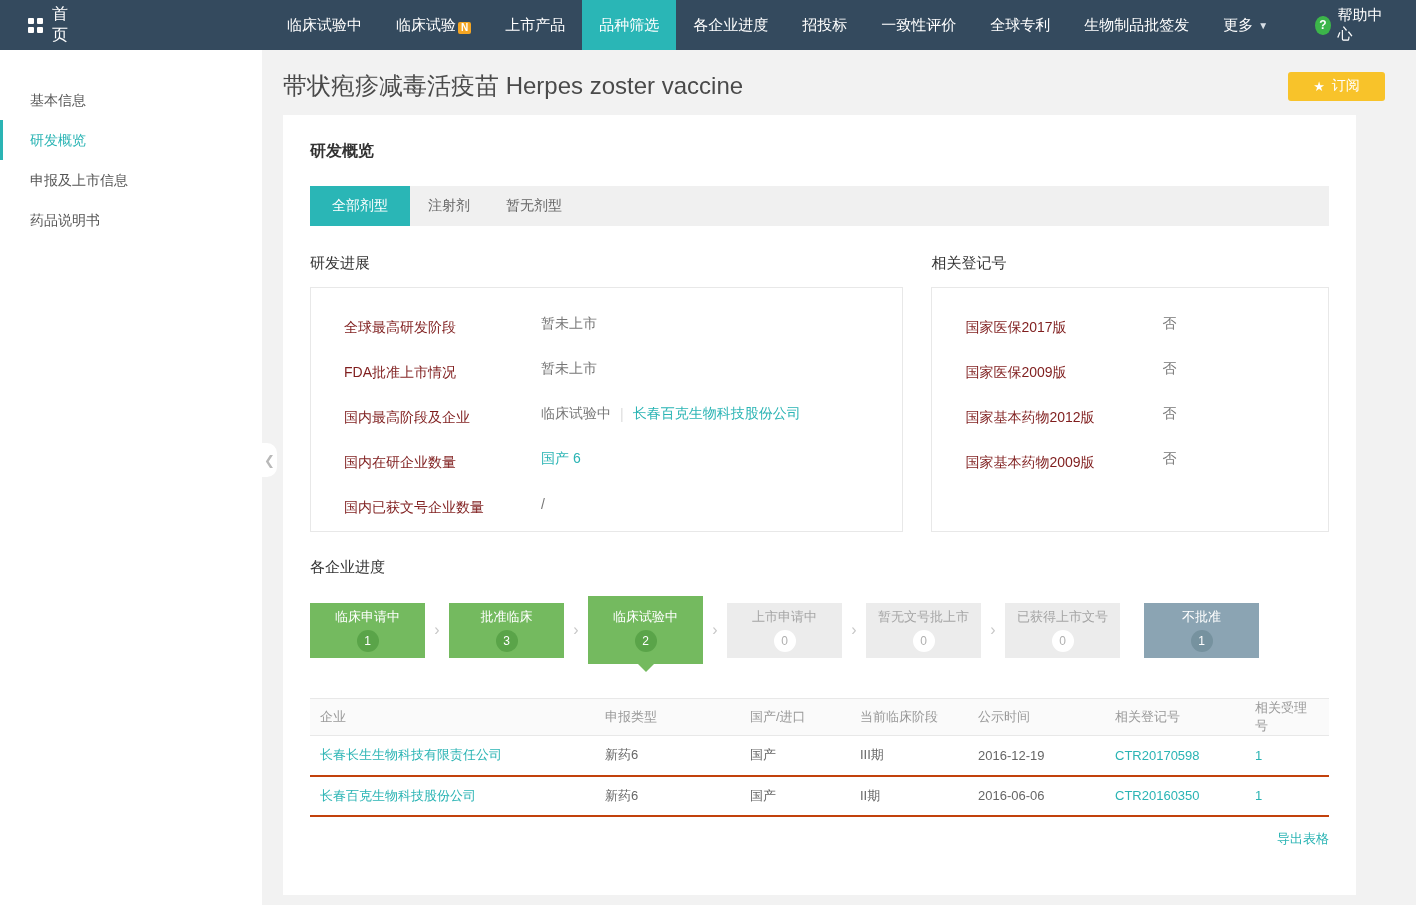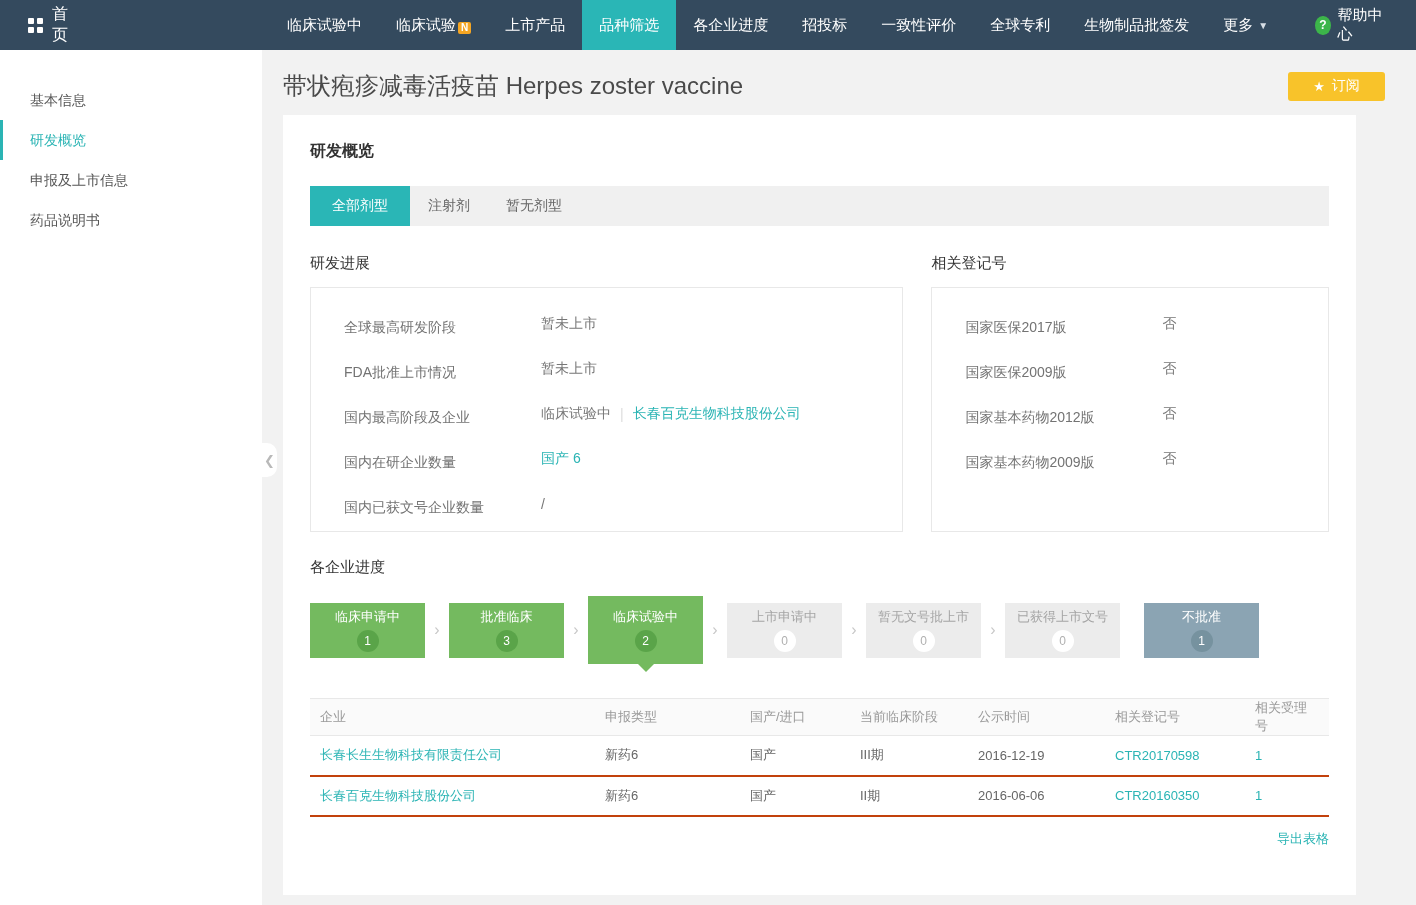--- a/index.html
+++ b/index.html
@@ -43,21 +43,21 @@
   .tabbar { background:#f0f0f0; height:40px; display:flex; align-items:stretch; }
   .tab { display:flex; align-items:center; padding:0 18px; font-size:14px; color:#666; cursor:pointer; }
   .tab.active { background:#2ab6b6; color:#fff; padding:0 22px; }
   
   .sections { display:flex; gap:28px; margin-top:28px; }
   .sec-left { width:615px; }
   .sec-right { width:412px; }
   .sec-title { font-size:15px; color:#333; margin-bottom:14px; }
   .info-box { border:1px solid #e8e8e8; height:245px; padding:13px 0 0 33px; }
   .info-row { display:flex; align-items:center; height:45px; font-size:14px; }
-  .info-label { width:197px; color:#737373; flex:none;margin-top:9px; }
+  .info-label { width:197px; color:#7f1d1d; flex:none;margin-top:9px; }
   .info-value { color:#777; }
   .sep { color:#ddd; margin:0 9px; }
   a.tlink, .tlink { color:#2ab4b4; text-decoration:none; cursor:pointer; }
   
   .pipe-title { font-size:15px; color:#333; margin-top:26px; }
   .pipeline { display:flex; align-items:center; margin-top:17px; height:72px; }
   .stage { width:115px; height:55px; display:flex; flex-direction:column; align-items:center; justify-content:center;
     gap:4px; font-size:13px; cursor:pointer; position:relative; text-align:center; }
   .stage .count { width:22px; height:22px; border-radius:50%; display:flex; align-items:center; justify-content:center; font-size:12px; }
   .stage-green { background:#74ba5f; color:#fff; }

